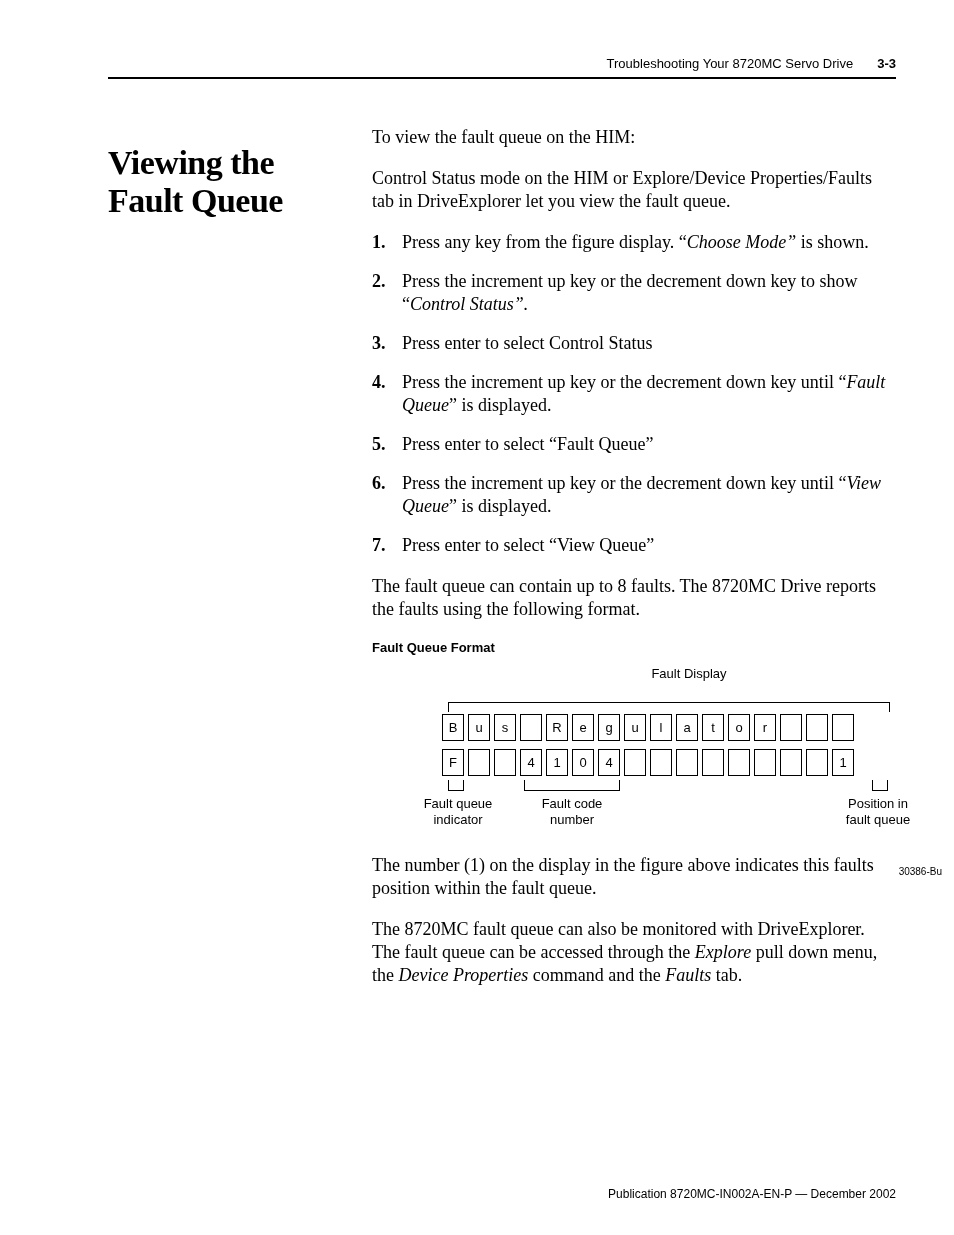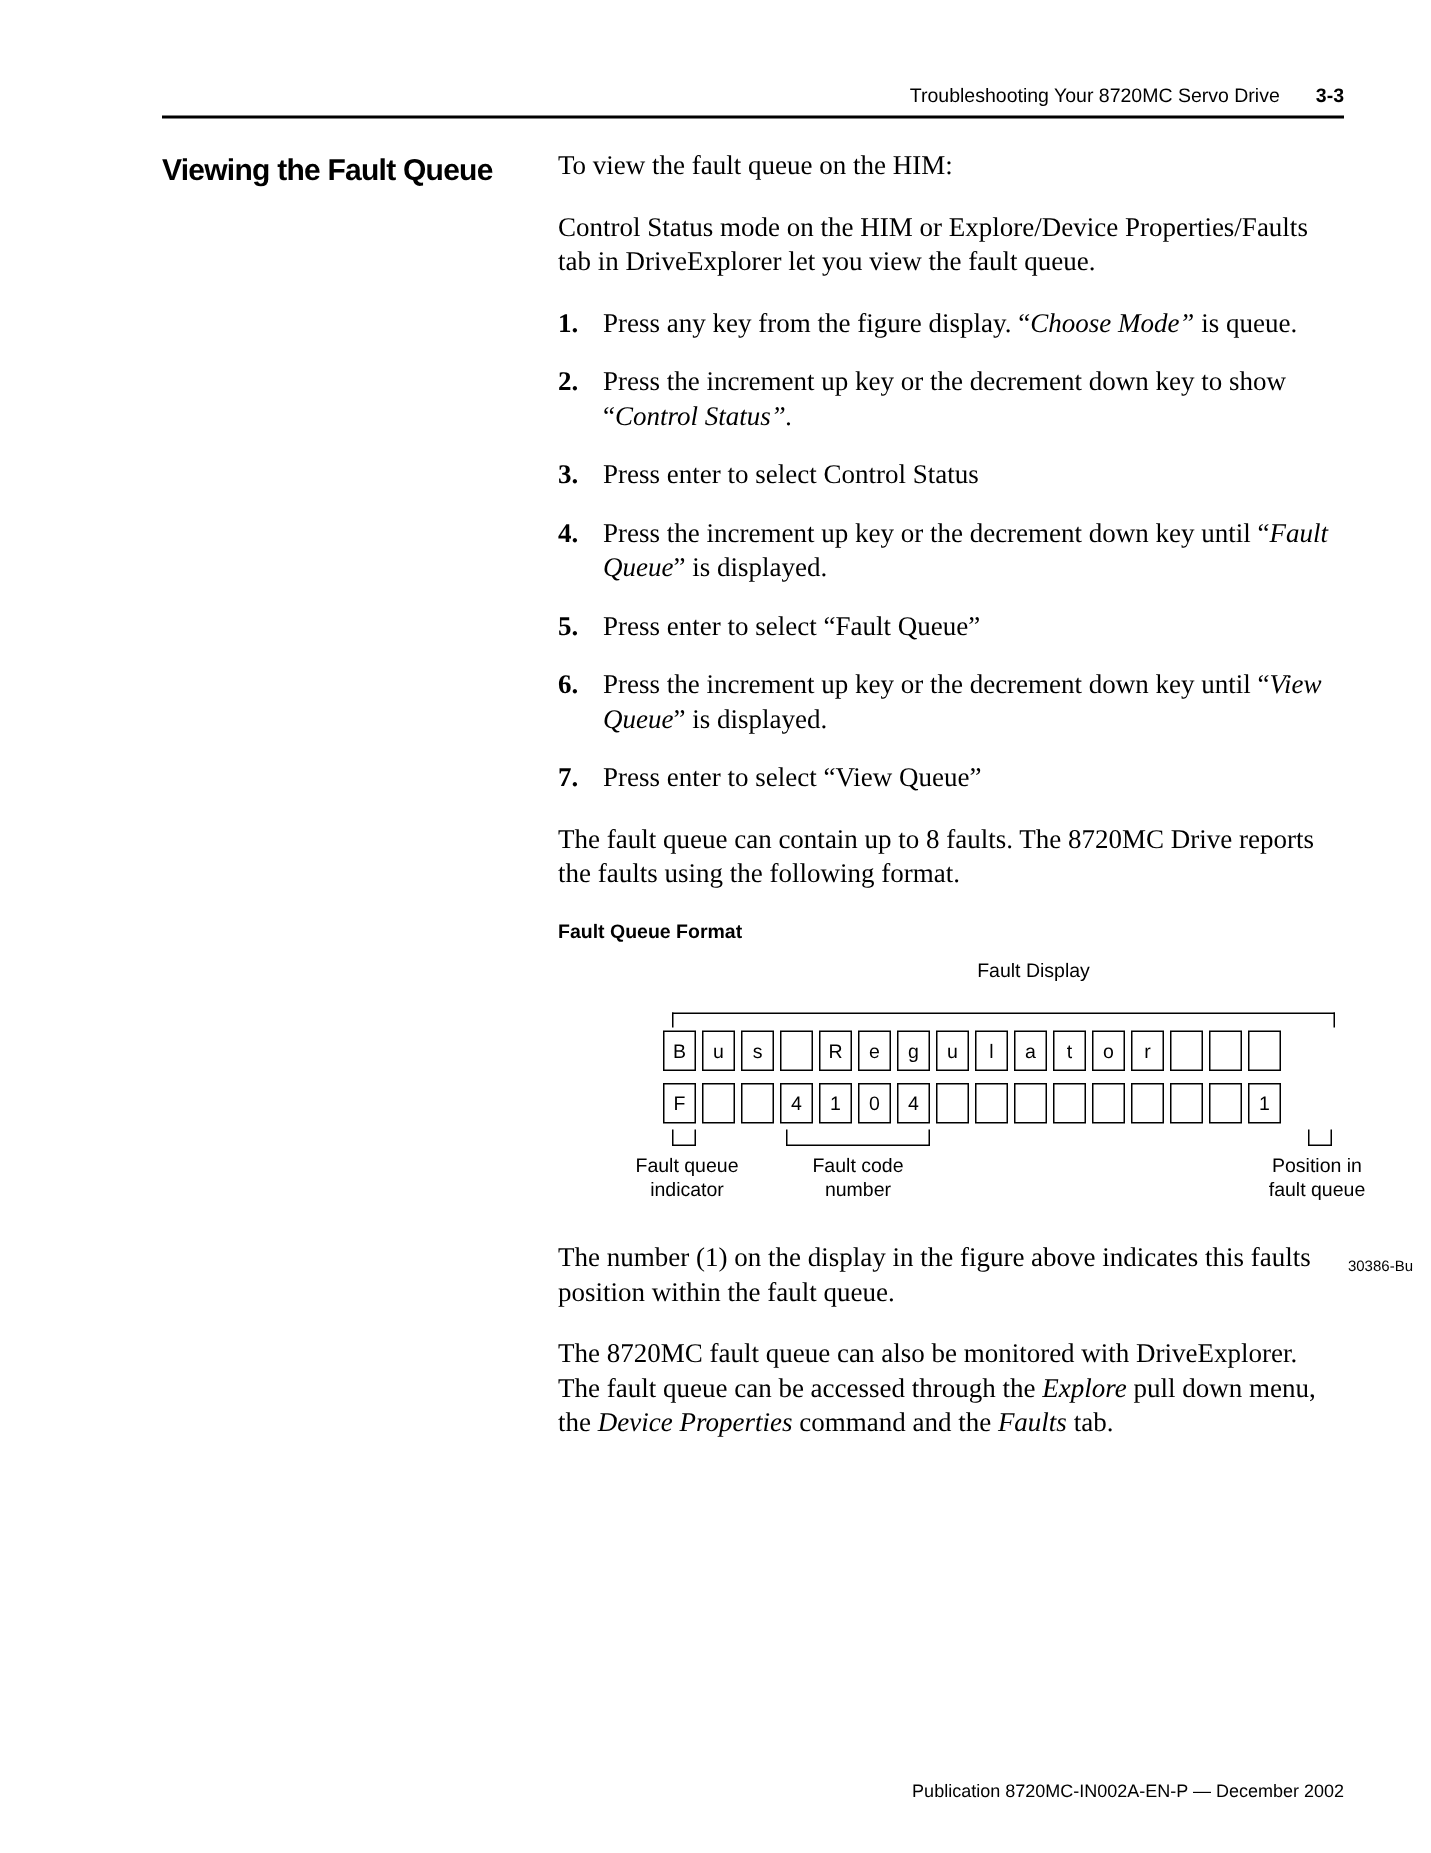--- a/index.html
+++ b/index.html
@@ -20,45 +20,45 @@
     padding: 56px 58px 0 108px;
   }
   .running-head {
     display: flex;
     justify-content: flex-end;
     align-items: baseline;
     font-family: Arial, Helvetica, sans-serif;
     font-size: 13px;
     padding-bottom: 6px;
     border-bottom: 2px solid #000;
-    margin-bottom: 20px;
+    margin-bottom: 47px;
     gap: 24px;
   }
   .running-head .pageno { font-weight: 700; }
 
   .two-col {
     display: flex;
     gap: 34px;
   }
   .left-col {
     width: 230px;
     flex: 0 0 230px;
   }
   .right-col {
     flex: 1;
     font-size: 18px;
     line-height: 1.28;
   }
   .section-title {
-    font-family: Liberation Sans, sans-serif;
+    font-family: Liberation Serif, serif;
     font-stretch: condensed;
     font-weight: 700;
-    font-size: 20px;
+    font-size: 34px;
     letter-spacing: -0.5px;
-    margin-top: 4px;
+    margin-top: 18px;
   }
   .para { margin-bottom: 18px; }
   ol.steps {
     list-style: none;
     counter-reset: step;
     padding: 0;
     margin: 0 0 18px 0;
   }
   ol.steps > li {
     counter-increment: step;
@@ -192,21 +192,21 @@
     <div class="left-col">
       <div class="section-title">Viewing the Fault Queue</div>
     </div>
 
     <div class="right-col">
       <div class="para">To view the fault queue on the HIM:</div>
       <div class="para">Control Status mode on the HIM or Explore/Device Properties/Faults tab in DriveExplorer let you view the fault queue.</div>
 
       <ol class="steps">
         <li>
-            <span><span>Press any key from the figure display. “</span><span class="em">Choose Mode”</span><span> is queue.</span></span>
+            <span><span>Press any key from the figure display. “</span><span class="em">Choose Mode”</span><span> is shown.</span></span>
           </li>
         <li>
             <span><span>Press the increment up key or the decrement down key to show “</span><span class="em">Control Status”.</span><span></span></span>
           </li>
         <li>
             <span><span>Press enter to select Control Status</span><span class="em"></span><span></span></span>
           </li>
         <li>
             <span><span>Press the increment up key or the decrement down key until “</span><span class="em">Fault Queue</span><span>” is displayed.</span></span>
           </li>

